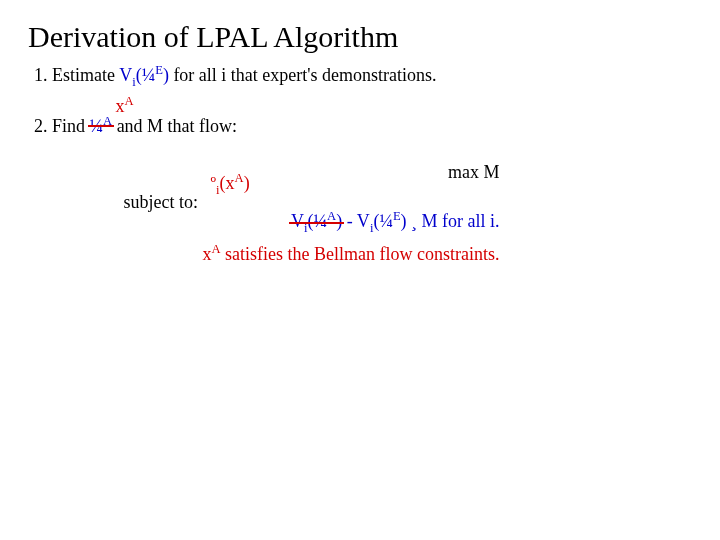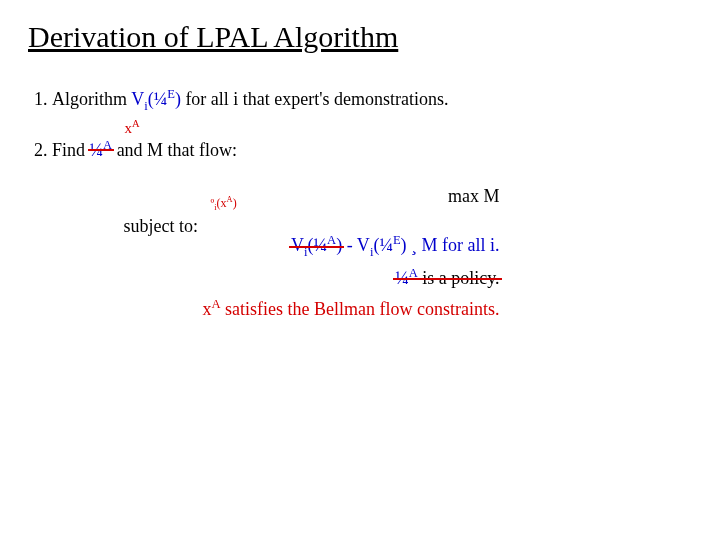--- a/index.html
+++ b/index.html
@@ -14,22 +14,21 @@
   .slide {
     position: relative;
     width: 720px;
     height: 540px;
     box-sizing: border-box;
     padding: 20px 28px;
   }
   .title {
     font-size: 30px;
     font-weight: normal;
-    margin: 0 0 32px 0;
-    text-decoration: underline;
+    margin: 0 0 8px 0;
   }
   .num-list {
     font-size: 18px;
     line-height: 1.4;
     margin: 0;
     padding-left: 24px;
   }
   .num-list li {
     margin-bottom: 6px;
     position: relative;
@@ -63,46 +62,46 @@
     left: -2px;
     right: -2px;
     top: 50%;
     height: 0;
     border-top: 2px solid #d40000;
     transform: translateY(-1px);
   }
   .insert-above {
     position: absolute;
     top: -20px;
-    left: 35px;
+    left: 26px;
     color: #d40000;
-    font-size: 15px;
+    font-size: 18px;
     white-space: nowrap;
     text-align: center;
   }
   .insert-above-2 {
     position: absolute;
     top: -20px;
     left: 8px;
     color: #d40000;
-    font-size: 12px;
+    font-size: 18px;
     white-space: nowrap;
   }
   .red { color: #d40000; }
   .row { white-space: nowrap; position: relative; margin-bottom: 2px; }
 </style>
 </head>
 <body>
 
 <div class="slide">
   <h1 class="title">Derivation of LPAL Algorithm</h1>
 
   <ol class="num-list">
     <li>
-      <span>Algorithm </span><span class="blue">V</span><span class="blue sub">i</span><span class="blue">(</span><span class="blue">¼</span><span class="blue sup">E</span><span class="blue">)</span><span> for all i that expert's demonstrations.</span>
+      <span>Estimate </span><span class="blue">V</span><span class="blue sub">i</span><span class="blue">(</span><span class="blue">¼</span><span class="blue sup">E</span><span class="blue">)</span><span> for all i that expert's demonstrations.</span>
     </li>
     <li style="padding-top:16px;">
       <span>Find </span><span class="strike-wrap">
         <span class="insert-above">
           <span class="red">x</span><span class="red sup">A</span>
         </span>
         <span class="blue">¼</span><span class="blue sup">A</span>
         <span class="red-line"></span>
       </span><span> and M that flow:</span>
     </li>
@@ -119,25 +118,19 @@
       <div class="row" style="padding-top:18px;">
         <span class="insert-above-2">
           <span class="red">º</span><span class="red sub">i</span><span class="red">(x</span><span class="red sup">A</span><span class="red">)</span>
         </span>
         <span class="strike-wrap">
           <span class="blue">V</span><span class="blue sub">i</span><span class="blue">(</span><span class="blue">¼</span><span class="blue sup">A</span><span class="blue">)</span>
           <span class="red-line"></span>
         </span><span class="blue"> - V</span><span class="blue sub">i</span><span class="blue">(</span><span class="blue">¼</span><span class="blue sup">E</span><span class="blue">) ¸ M for all i.</span>
       </div>
 
-      <div class="row">
-        <span class="strike-wrap">
-          <span class="blue">¼</span><span class="blue sup">A</span><span> is a policy.</span>
-          <span class="red-line"></span>
-        </span>
-      </div>
 
       <div class="row">
         <span class="red">x</span><span class="red sup">A</span><span class="red"> satisfies the Bellman flow constraints.</span>
       </div>
     </div>
   </div>
 </div>
 
 </body></html>

